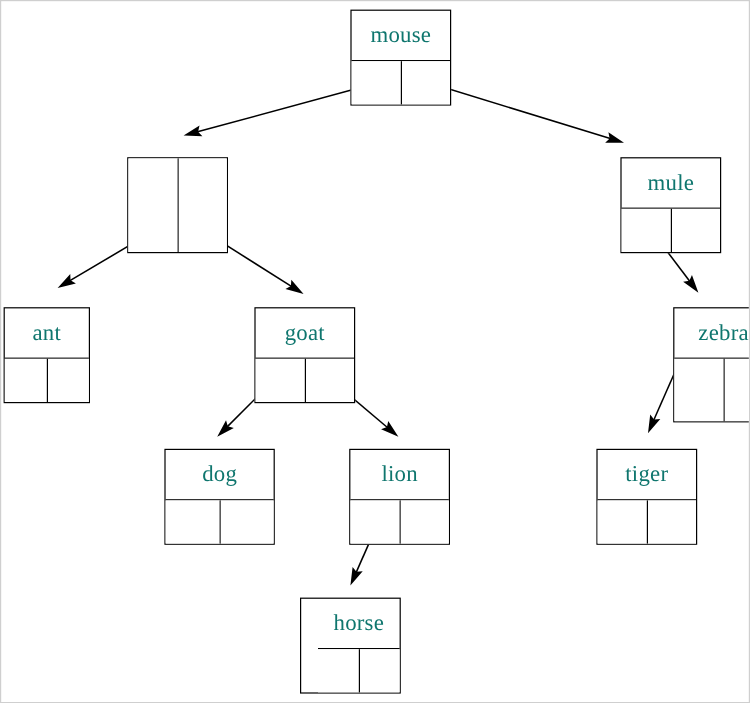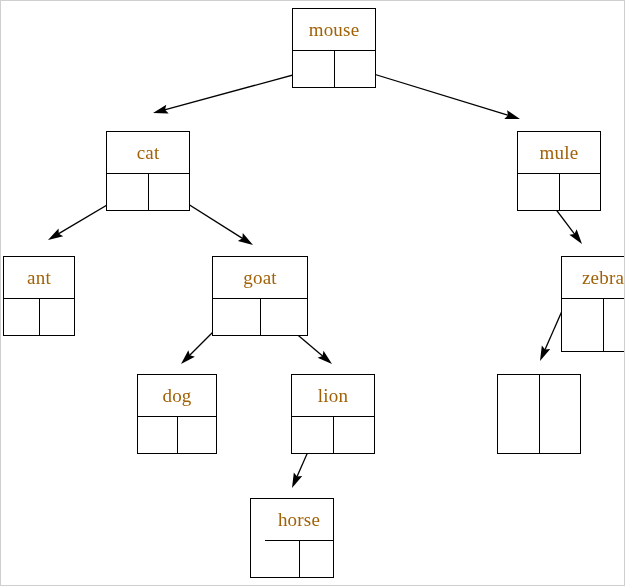--- a/index.html
+++ b/index.html
@@ -36,21 +36,21 @@
     flex-direction: column;
   }
   .node-label {
     flex: 0 0 41px;
     display: flex;
     align-items: center;
     justify-content: center;
     border-bottom: 1.5px solid #000000;
     font-size: 19px;
     line-height: 1;
-    color: #a16207;
+    color: #0f766e;
     letter-spacing: 0.2px;
     user-select: none;
   }
   .node-pointers {
     flex: 1 1 auto;
     display: flex;
   }
   .ptr-cell {
     flex: 1 1 50%;
     background: #ffffff;
@@ -103,69 +103,69 @@
     </svg>
   <div id="node-layer">
       <div class="node" style="left: 291px; top: 7px; width: 84px; height: 80px;">
         <div class="node-label" style="flex-basis: 41px;">mouse</div>
         <div class="node-pointers">
           <div class="ptr-cell ptr-left"></div>
           <div class="ptr-cell ptr-right"></div>
         </div>
       </div>
       <div class="node" style="left: 105px; top: 130px; width: 84px; height: 80px;">
-        <div class="node-label" style="flex-basis: 41px;">cat</div>
         <div class="node-pointers">
           <div class="ptr-cell ptr-left"></div>
           <div class="ptr-cell ptr-right"></div>
         </div>
       </div>
       <div class="node" style="left: 476px; top: 130px; width: 84px; height: 80px; margin-left: 40px;">
         <div class="node-label" style="flex-basis: 41px;">mule</div>
         <div class="node-pointers">
           <div class="ptr-cell ptr-left"></div>
           <div class="ptr-cell ptr-right"></div>
         </div>
       </div>
       <div class="node" style="left: 2px; top: 255px; width: 72px; height: 80px;">
         <div class="node-label" style="flex-basis: 41px;">ant</div>
         <div class="node-pointers">
           <div class="ptr-cell ptr-left"></div>
           <div class="ptr-cell ptr-right"></div>
         </div>
       </div>
-      <div class="node" style="left: 211px; top: 255px; width: 96px; height: 80px;">
+      <div class="node" style="left: 211px; top: 255px; width: 84px; height: 80px;">
         <div class="node-label" style="flex-basis: 41px;">goat</div>
         <div class="node-pointers">
           <div class="ptr-cell ptr-left"></div>
           <div class="ptr-cell ptr-right"></div>
         </div>
       </div>
       <div class="node" style="left: 538px; top: 255px; width: 84px; height: 96px; margin-left: 22px;">
         <div class="node-label" style="flex-basis: 41px;">zebra</div>
         <div class="node-pointers">
           <div class="ptr-cell ptr-left"></div>
           <div class="ptr-cell ptr-right"></div>
         </div>
       </div>
-      <div class="node" style="left: 136px; top: 373px; width: 80px; height: 80px;">
+      <div class="node" style="left: 136px; top: 373px; width: 92px; height: 80px;">
         <div class="node-label" style="flex-basis: 41px;">dog</div>
         <div class="node-pointers">
           <div class="ptr-cell ptr-left"></div>
           <div class="ptr-cell ptr-right"></div>
         </div>
       </div>
       <div class="node" style="left: 290px; top: 373px; width: 84px; height: 80px;">
         <div class="node-label" style="flex-basis: 41px;">lion</div>
         <div class="node-pointers">
           <div class="ptr-cell ptr-left"></div>
           <div class="ptr-cell ptr-right"></div>
         </div>
       </div>
       <div class="node" style="left: 496px; top: 373px; width: 84px; height: 80px;">
+        <div class="node-label" style="flex-basis: 41px;">tiger</div>
         <div class="node-pointers">
           <div class="ptr-cell ptr-left"></div>
           <div class="ptr-cell ptr-right"></div>
         </div>
       </div>
       <div class="node" style="left: 249px; top: 497px; width: 84px; height: 80px; padding-left: 14px;">
         <div class="node-label" style="flex-basis: 41px;">horse</div>
         <div class="node-pointers">
           <div class="ptr-cell ptr-left"></div>
           <div class="ptr-cell ptr-right"></div>

